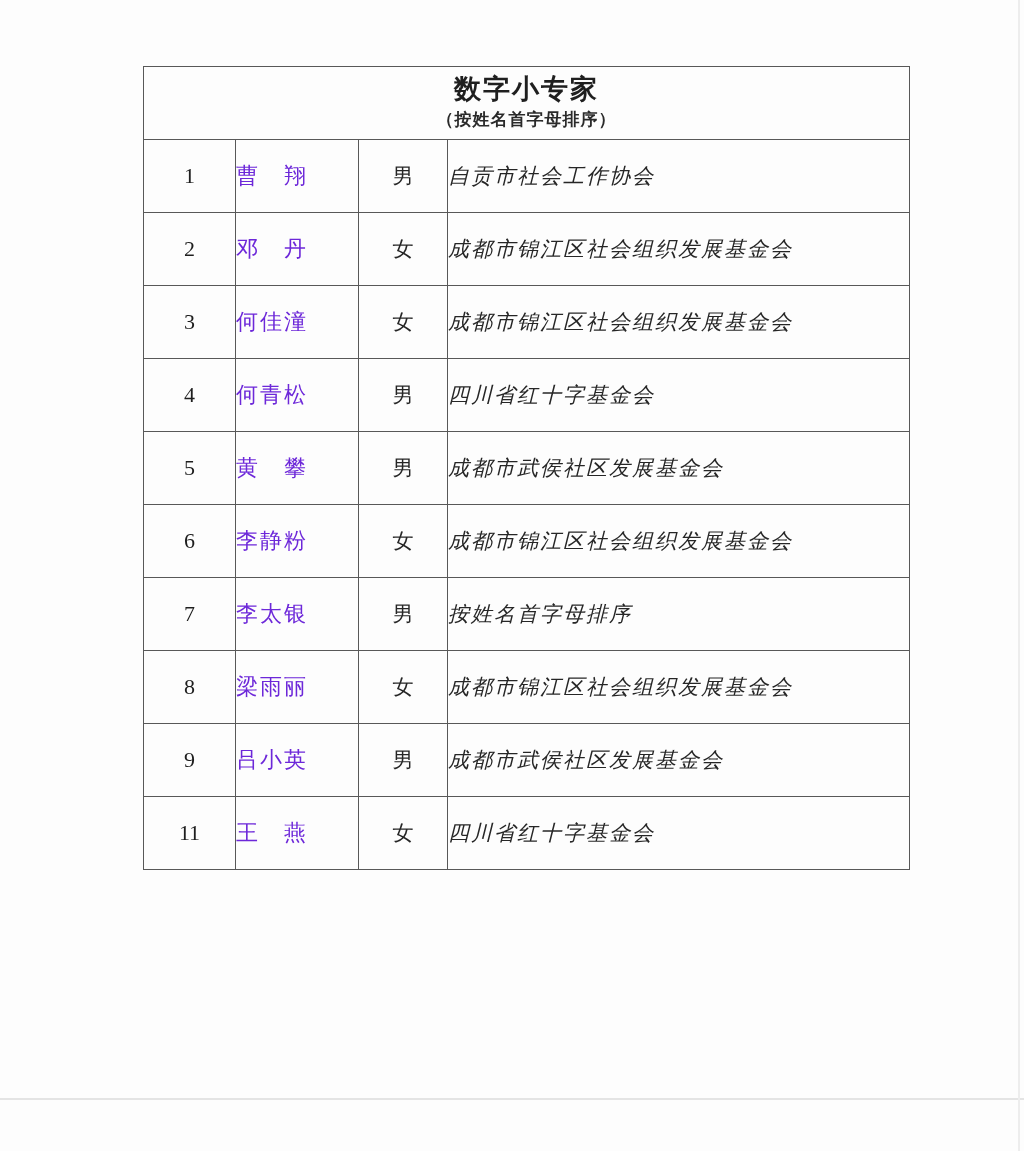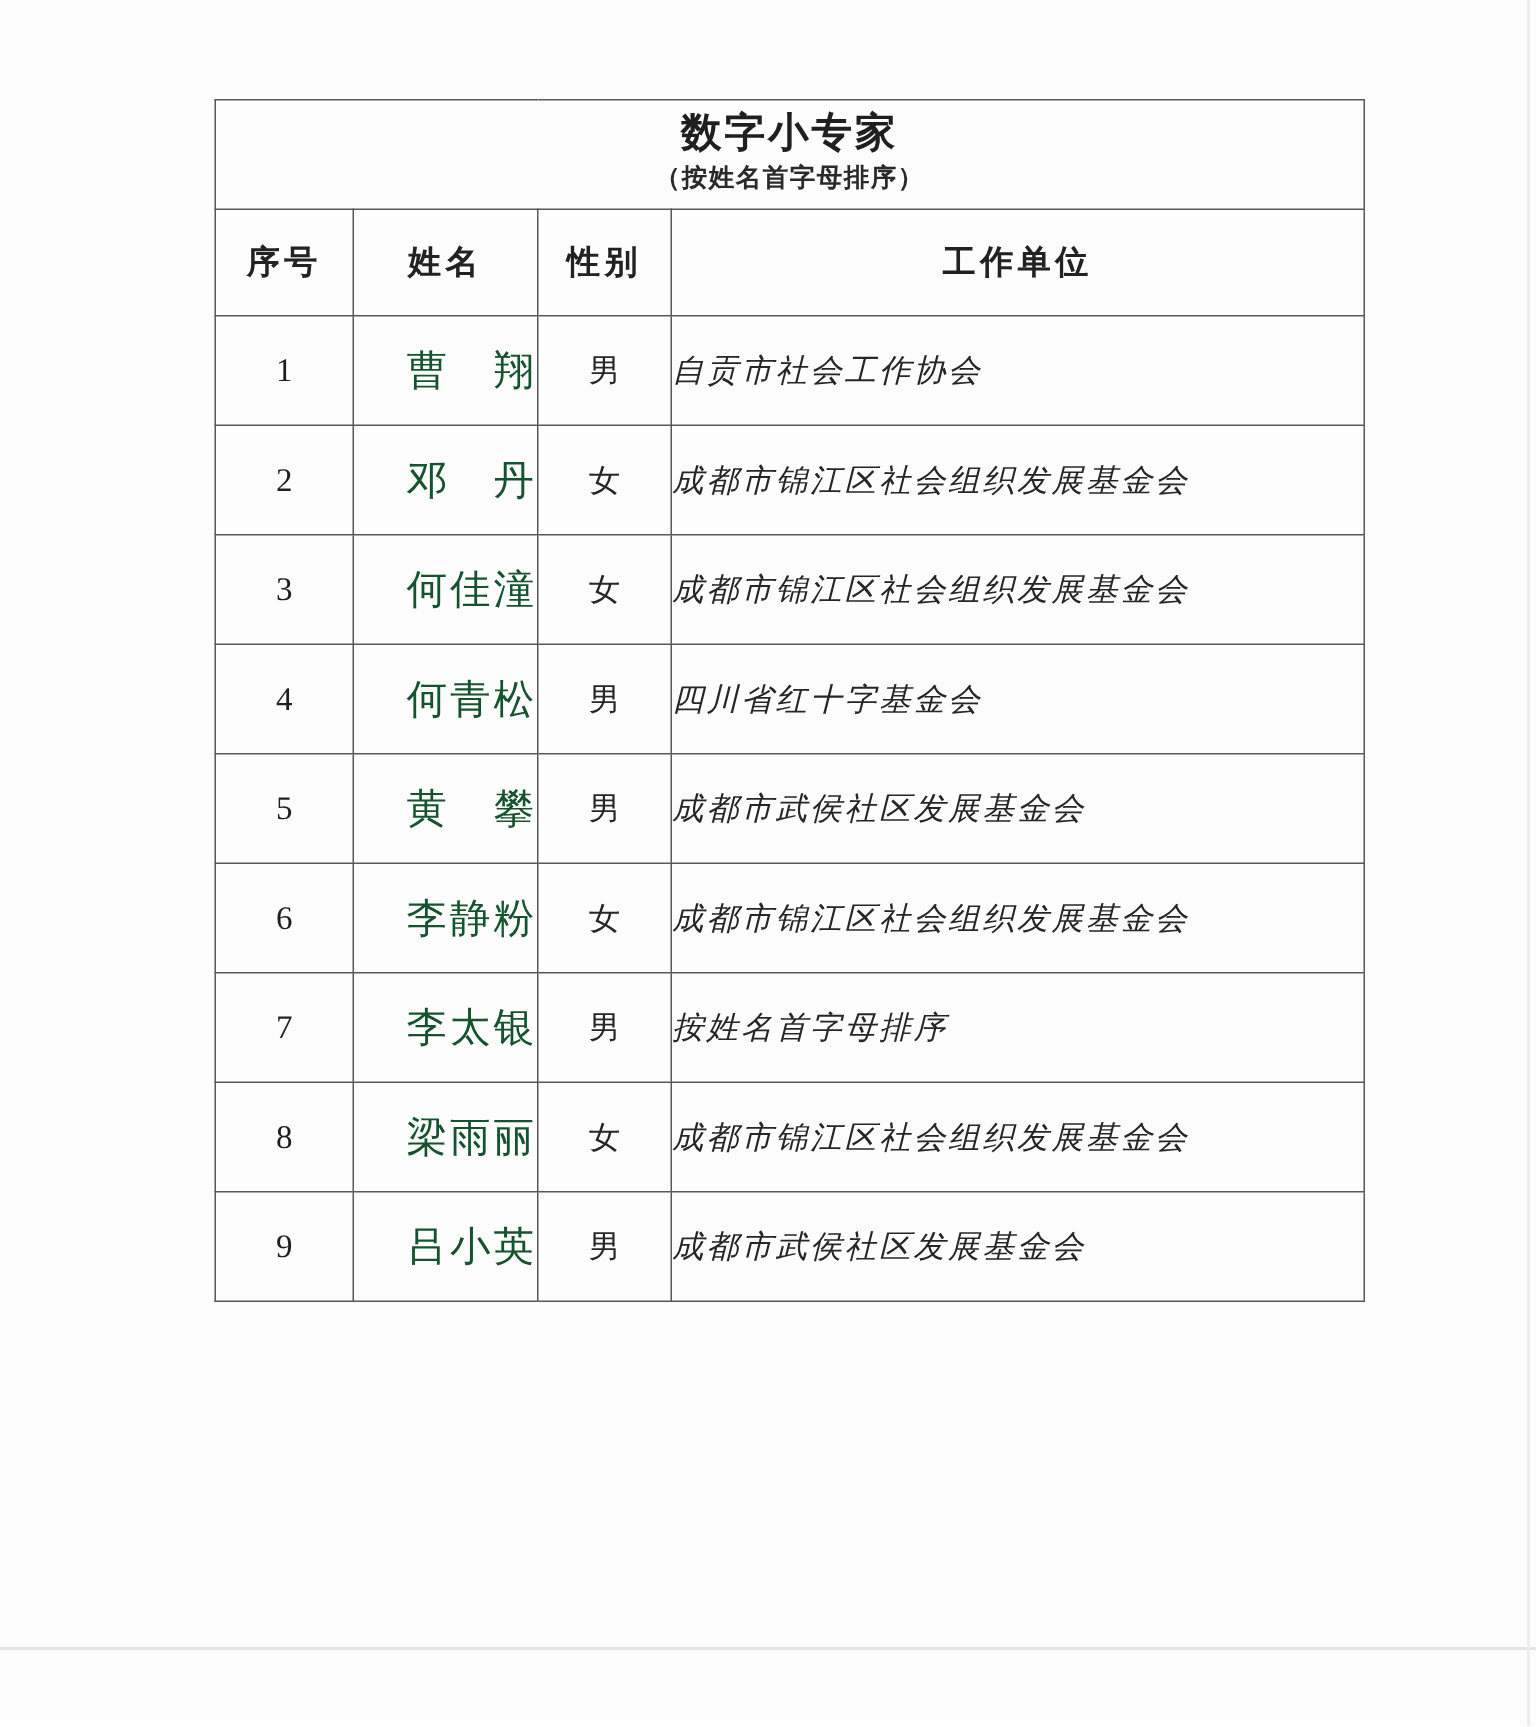--- a/index.html
+++ b/index.html
@@ -79,24 +79,24 @@
   }
   tbody tr {
     height: 73px;
   }
   td.c-no {
     text-align: center;
     font-size: 22px;
     color: #1e1e1e;
   }
   td.c-name {
-    text-align: right;
-    font-size: 27px;
+    text-align: left;
+    font-size: 22px;
     letter-spacing: 2px;
-    color: #14532d;
+    color: #6d28d9;
   }
   td.c-gender {
     text-align: center;
     font-size: 21px;
     color: #262626;
   }
   td.c-org {
     text-align: left;
     padding-left: 17px;
     font-size: 21px;
@@ -116,26 +116,20 @@
       <col style="width:123px">
       <col style="width:89px">
       <col style="width:462px">
     </colgroup>
     <thead>
       <tr>
         <th class="title-cell" colspan="4">
           <div class="doc-title">数字小专家</div>
           <div class="doc-subtitle">（按姓名首字母排序）</div>
         </th>
-      </tr>
-      <tr class="head-row">
-        <th>序号</th>
-        <th>姓名</th>
-        <th>性别</th>
-        <th>工作单位</th>
       </tr>
     </thead>
     <tbody>
         <tr>
     <td class="c-no">1</td>
     <td class="c-name">曹　翔</td>
     <td class="c-gender">男</td>
     <td class="c-org">自贡市社会工作协会</td>
   </tr>
         <tr>
@@ -179,18 +173,24 @@
     <td class="c-name">梁雨丽</td>
     <td class="c-gender">女</td>
     <td class="c-org">成都市锦江区社会组织发展基金会</td>
   </tr>
         <tr>
     <td class="c-no">9</td>
     <td class="c-name">吕小英</td>
     <td class="c-gender">男</td>
     <td class="c-org">成都市武侯社区发展基金会</td>
   </tr>
+        <tr>
+    <td class="c-no">11</td>
+    <td class="c-name">王　燕</td>
+    <td class="c-gender">女</td>
+    <td class="c-org">四川省红十字基金会</td>
+  </tr>
       </tbody>
   </table>
 
   <div class="fold-line"></div>
   <div class="edge-line-right"></div>
 </div>
 
 </body></html>

